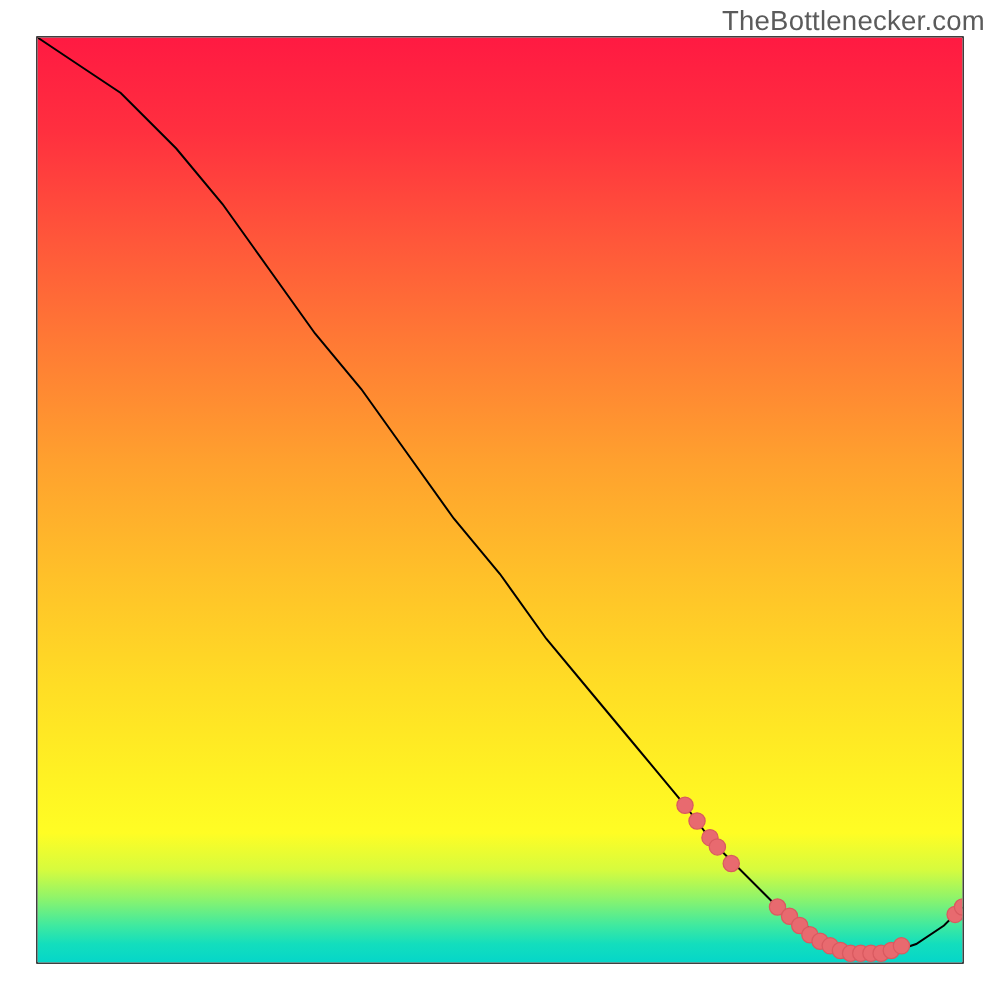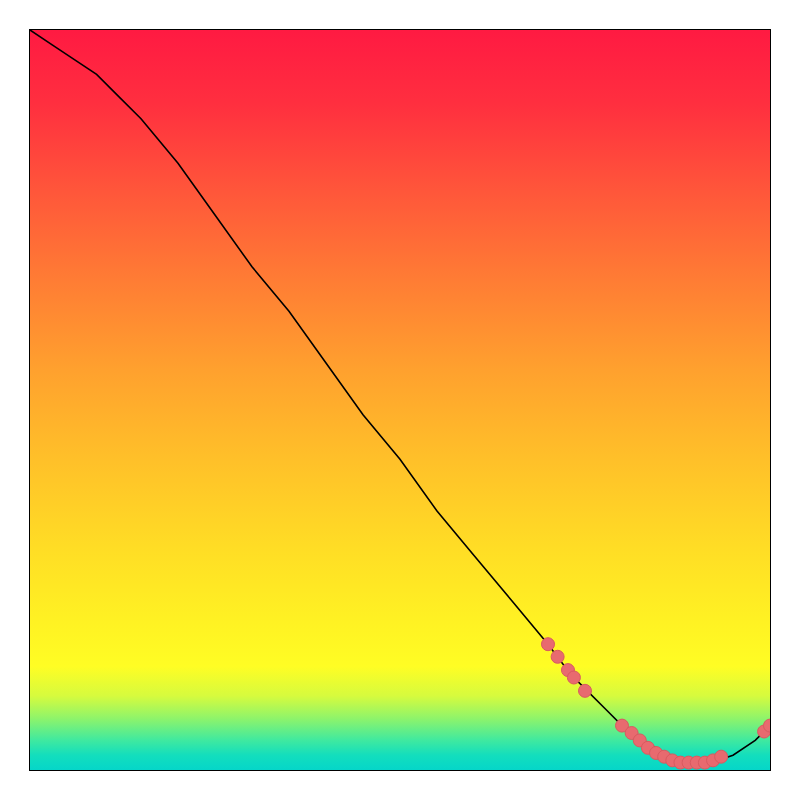--- a/index.html
+++ b/index.html
@@ -66,20 +66,21 @@
   circle.marker {
     fill: #e86a6f;
     stroke: #d95a60;
     stroke-width: 1;
   }
 </style>
 </head>
 <body>
 
 <div class="frame">
+  <div class="watermark">TheBottlenecker.com</div>
 
   <div class="plot-area">
     <div class="bg-gradient"></div>
     <svg class="overlay" viewBox="0 0 740 740" preserveAspectRatio="none">
       <path id="curve-path" fill="none" stroke="#000000" stroke-width="1.6" d="M0.00 0.00 L22.20 14.80 L44.40 29.60 L66.60 44.40 L88.80 66.60 L111.00 88.80 L148.00 133.20 L185.00 185.00 L222.00 236.80 L259.00 281.20 L296.00 333.00 L333.00 384.80 L370.00 429.20 L407.00 481.00 L444.00 525.40 L481.00 569.80 L518.00 614.20 L540.20 643.80 L555.00 658.60 L577.20 680.80 L592.00 695.60 L614.20 710.40 L636.40 725.20 L658.60 732.60 L680.80 732.60 L703.00 725.20 L725.20 710.40 L740.00 695.60"></path>
       <g id="markers-group">
           <circle class="marker" cx="518.00" cy="614.20" r="6.5"></circle>
           <circle class="marker" cx="527.62" cy="626.78" r="6.5"></circle>
           <circle class="marker" cx="537.98" cy="640.10" r="6.5"></circle>
           <circle class="marker" cx="543.90" cy="647.50" r="6.5"></circle>

